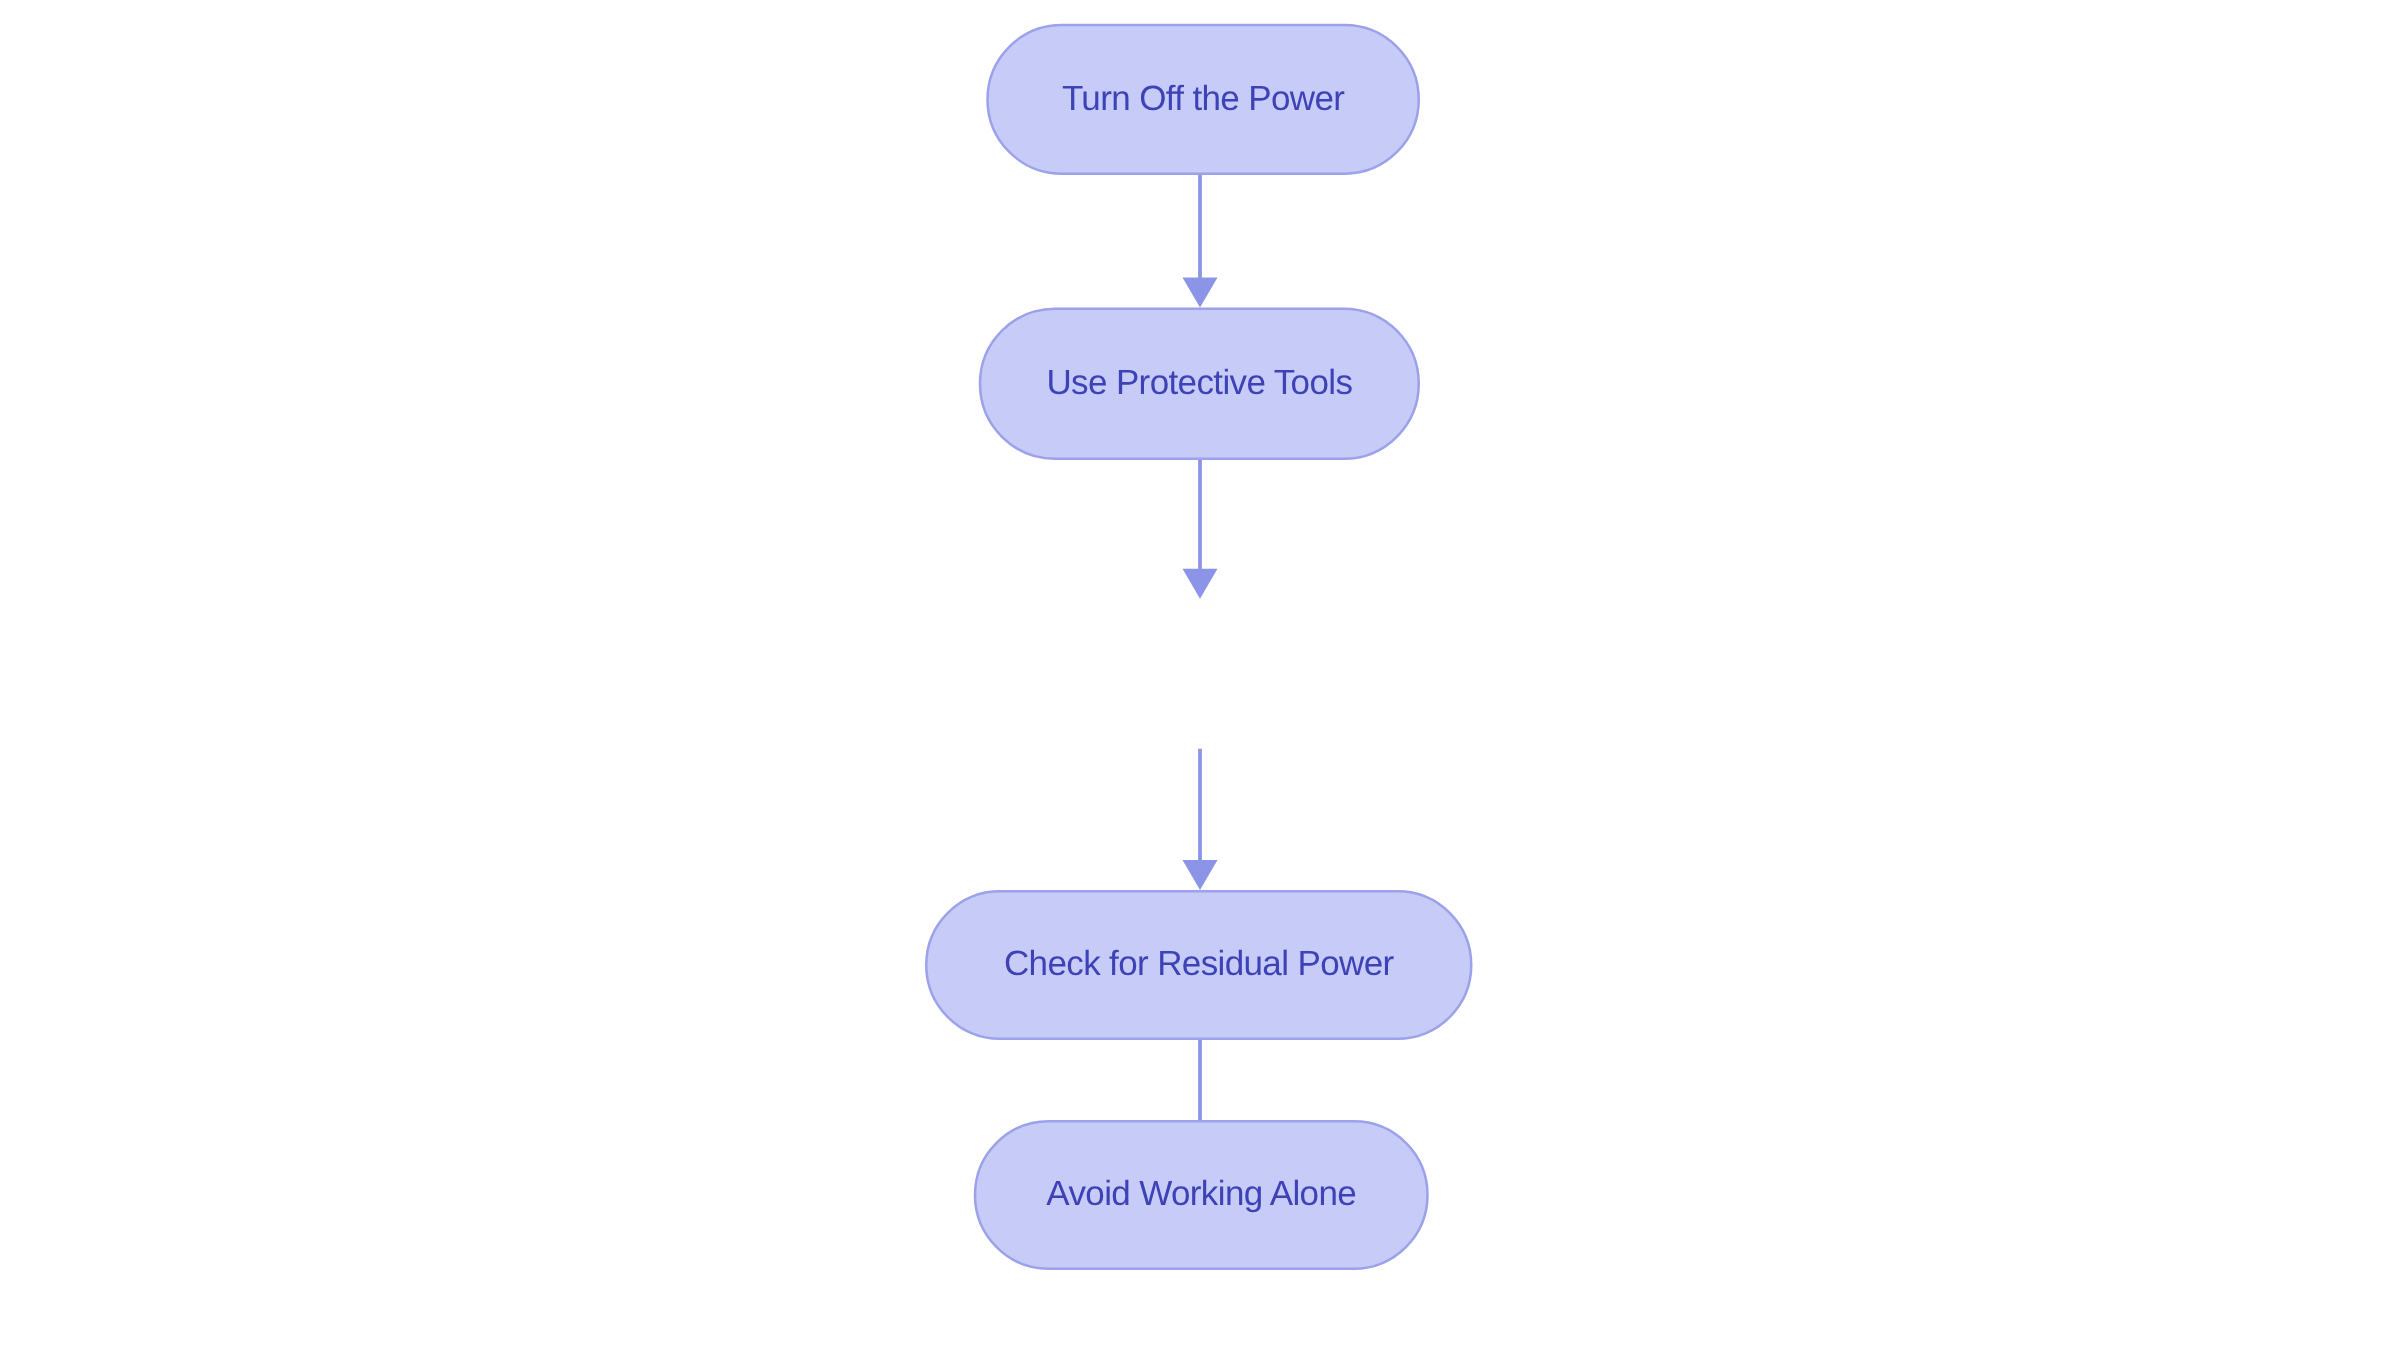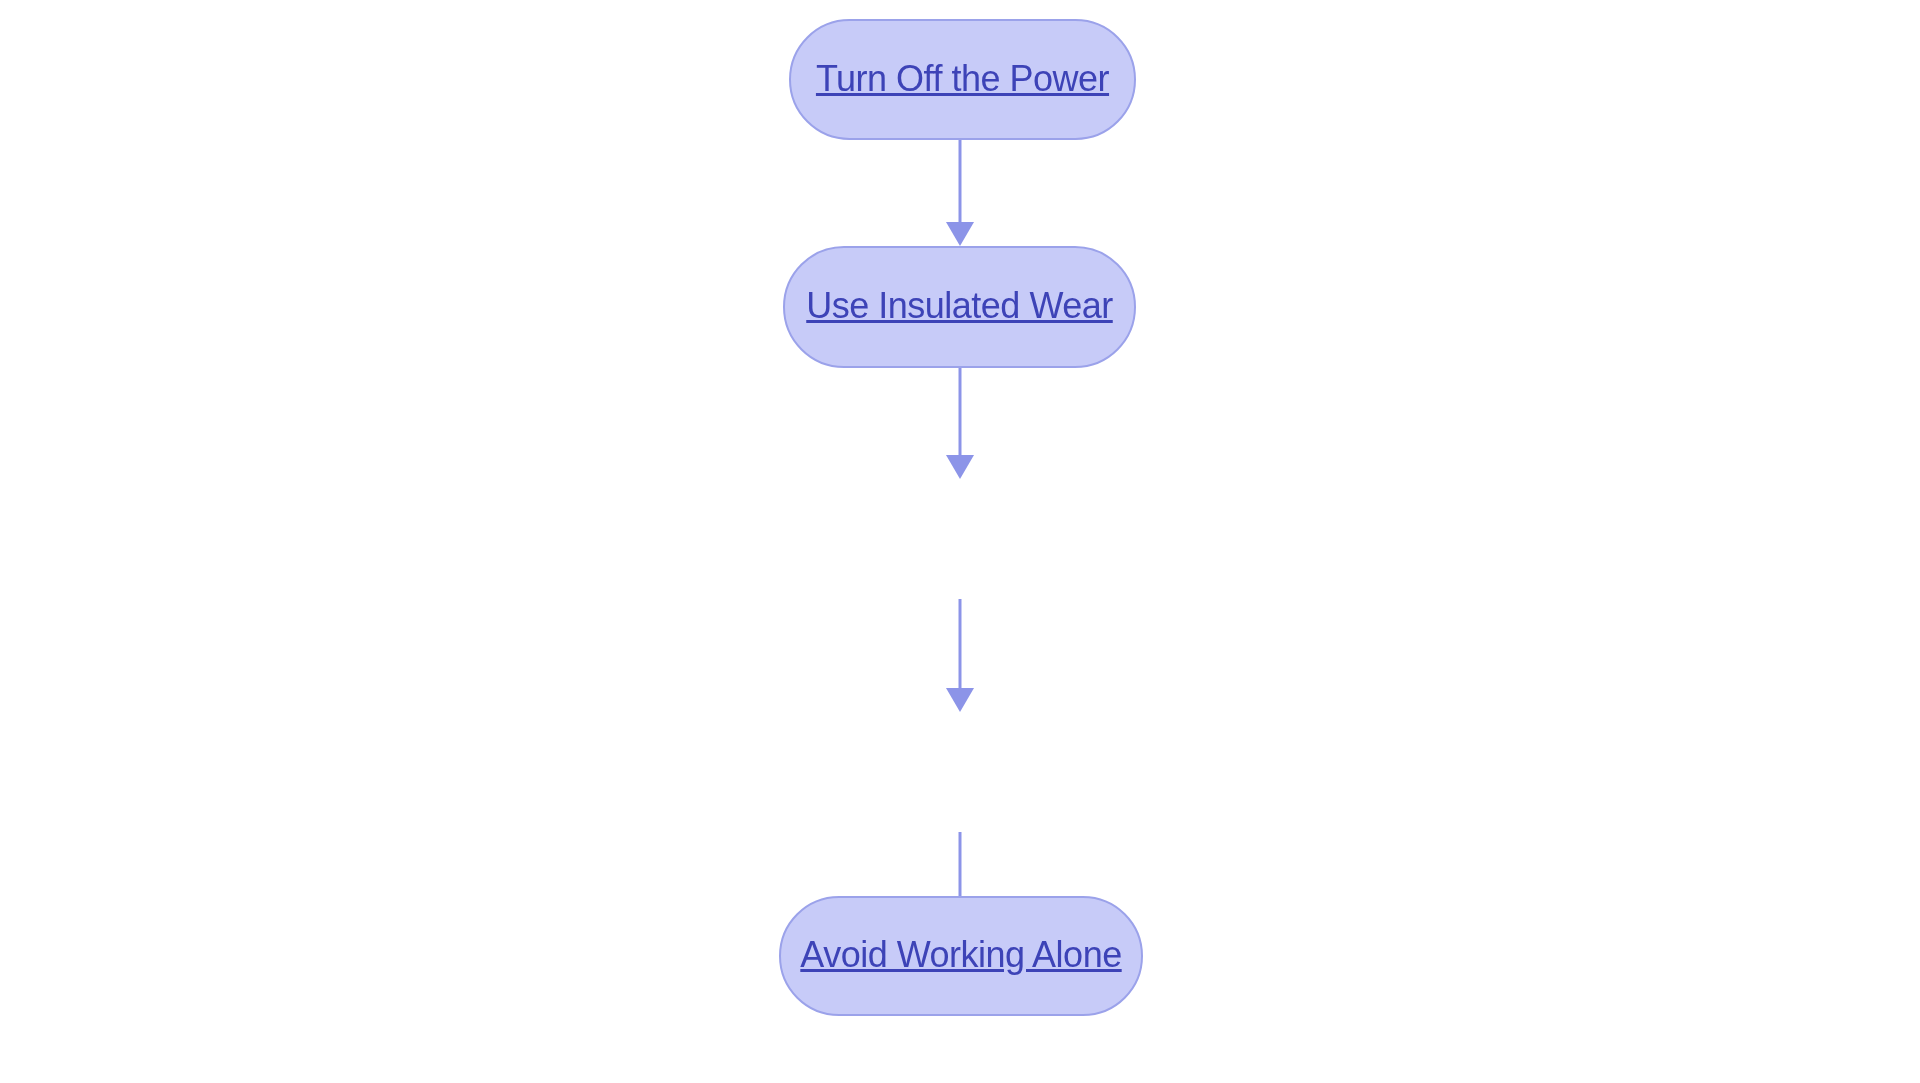--- a/index.html
+++ b/index.html
@@ -20,27 +20,26 @@
     box-sizing: border-box;
     display: flex;
     align-items: center;
     justify-content: center;
     background: var(--node-fill, #c7cbf8);
     border: 2px solid var(--node-border, #9ba2ea);
     border-radius: 61px;
   }
   .flow-node .node-label {
     color: var(--node-text, #3d43b7);
-    font-size: 36px;
+    font-size: 28px;
     font-weight: 400;
     letter-spacing: -0.5px;
     white-space: nowrap;
     line-height: 1;
     padding-bottom: 2px;
-    text-decoration: underline;
   }
   
   .n1 { left: 789px; top: 19px;  width: 347px; height: 121px; }
   .n2 { left: 783px; top: 246px; width: 353px; height: 122px; }
   .n3 { left: 767px; top: 479px; width: 382px; height: 120px; }
   .n4 { left: 740px; top: 712px; width: 438px; height: 120px; }
   .n5 { left: 779px; top: 896px; width: 364px; height: 120px; }
 
   .connector-layer {
     position: absolute;
@@ -81,22 +80,25 @@
       <line class="arrow-line" x1="960" y1="832" x2="960" y2="918"></line>
       <polygon class="arrow-head" points="946,916 974,916 960,940"></polygon>
     </g>
   </svg>
 
   <div class="flow-node n1">
     <span class="node-label">Turn Off the Power</span>
   </div>
 
   <div class="flow-node n2">
-    <span class="node-label">Use Insulated Wear</span>
+    <span class="node-label">Use Protective Tools</span>
   </div>
 
 
+  <div class="flow-node n4">
+    <span class="node-label">Check for Residual Power</span>
+  </div>
 
   <div class="flow-node n5">
     <span class="node-label">Avoid Working Alone</span>
   </div>
 
 </div>
 
 </body></html>

